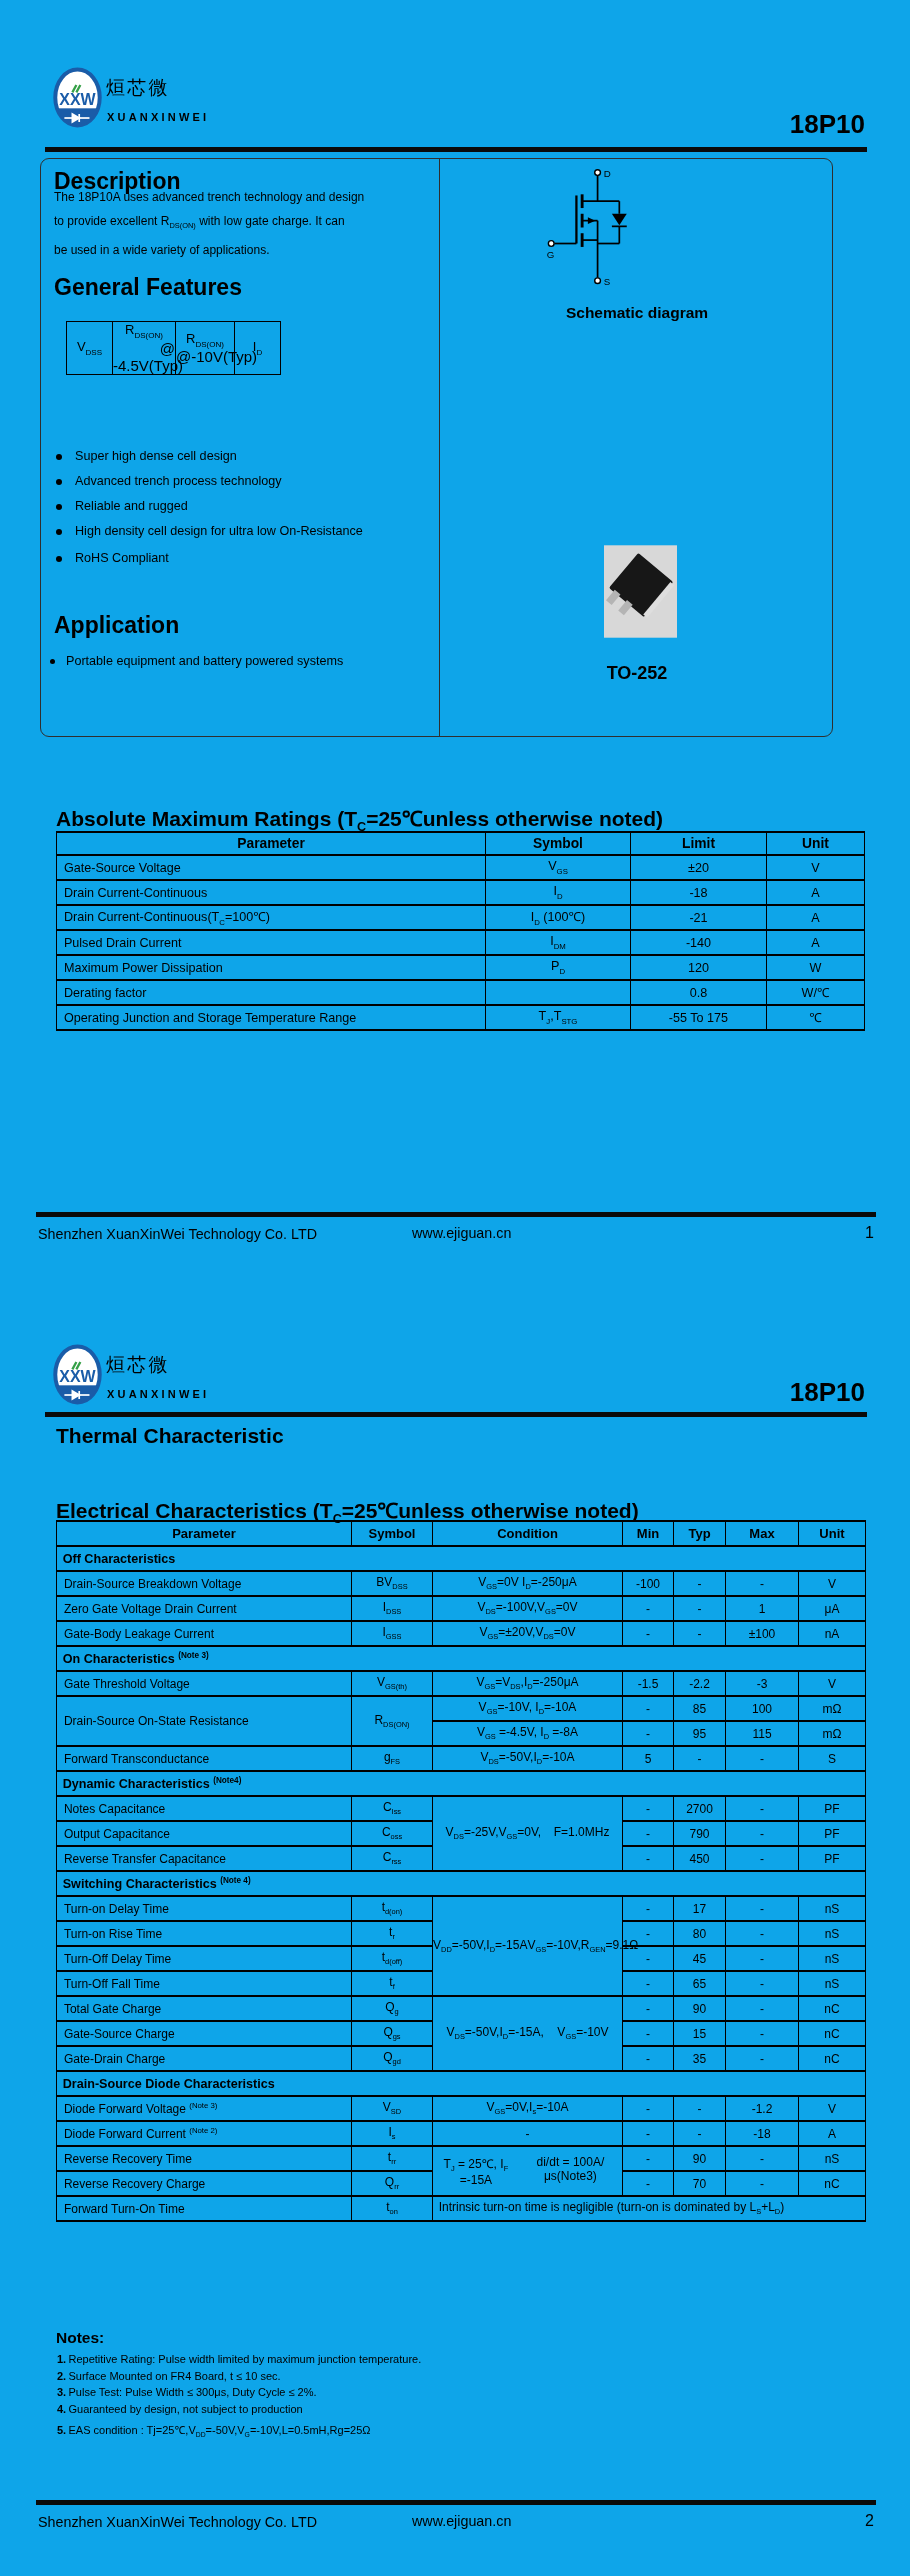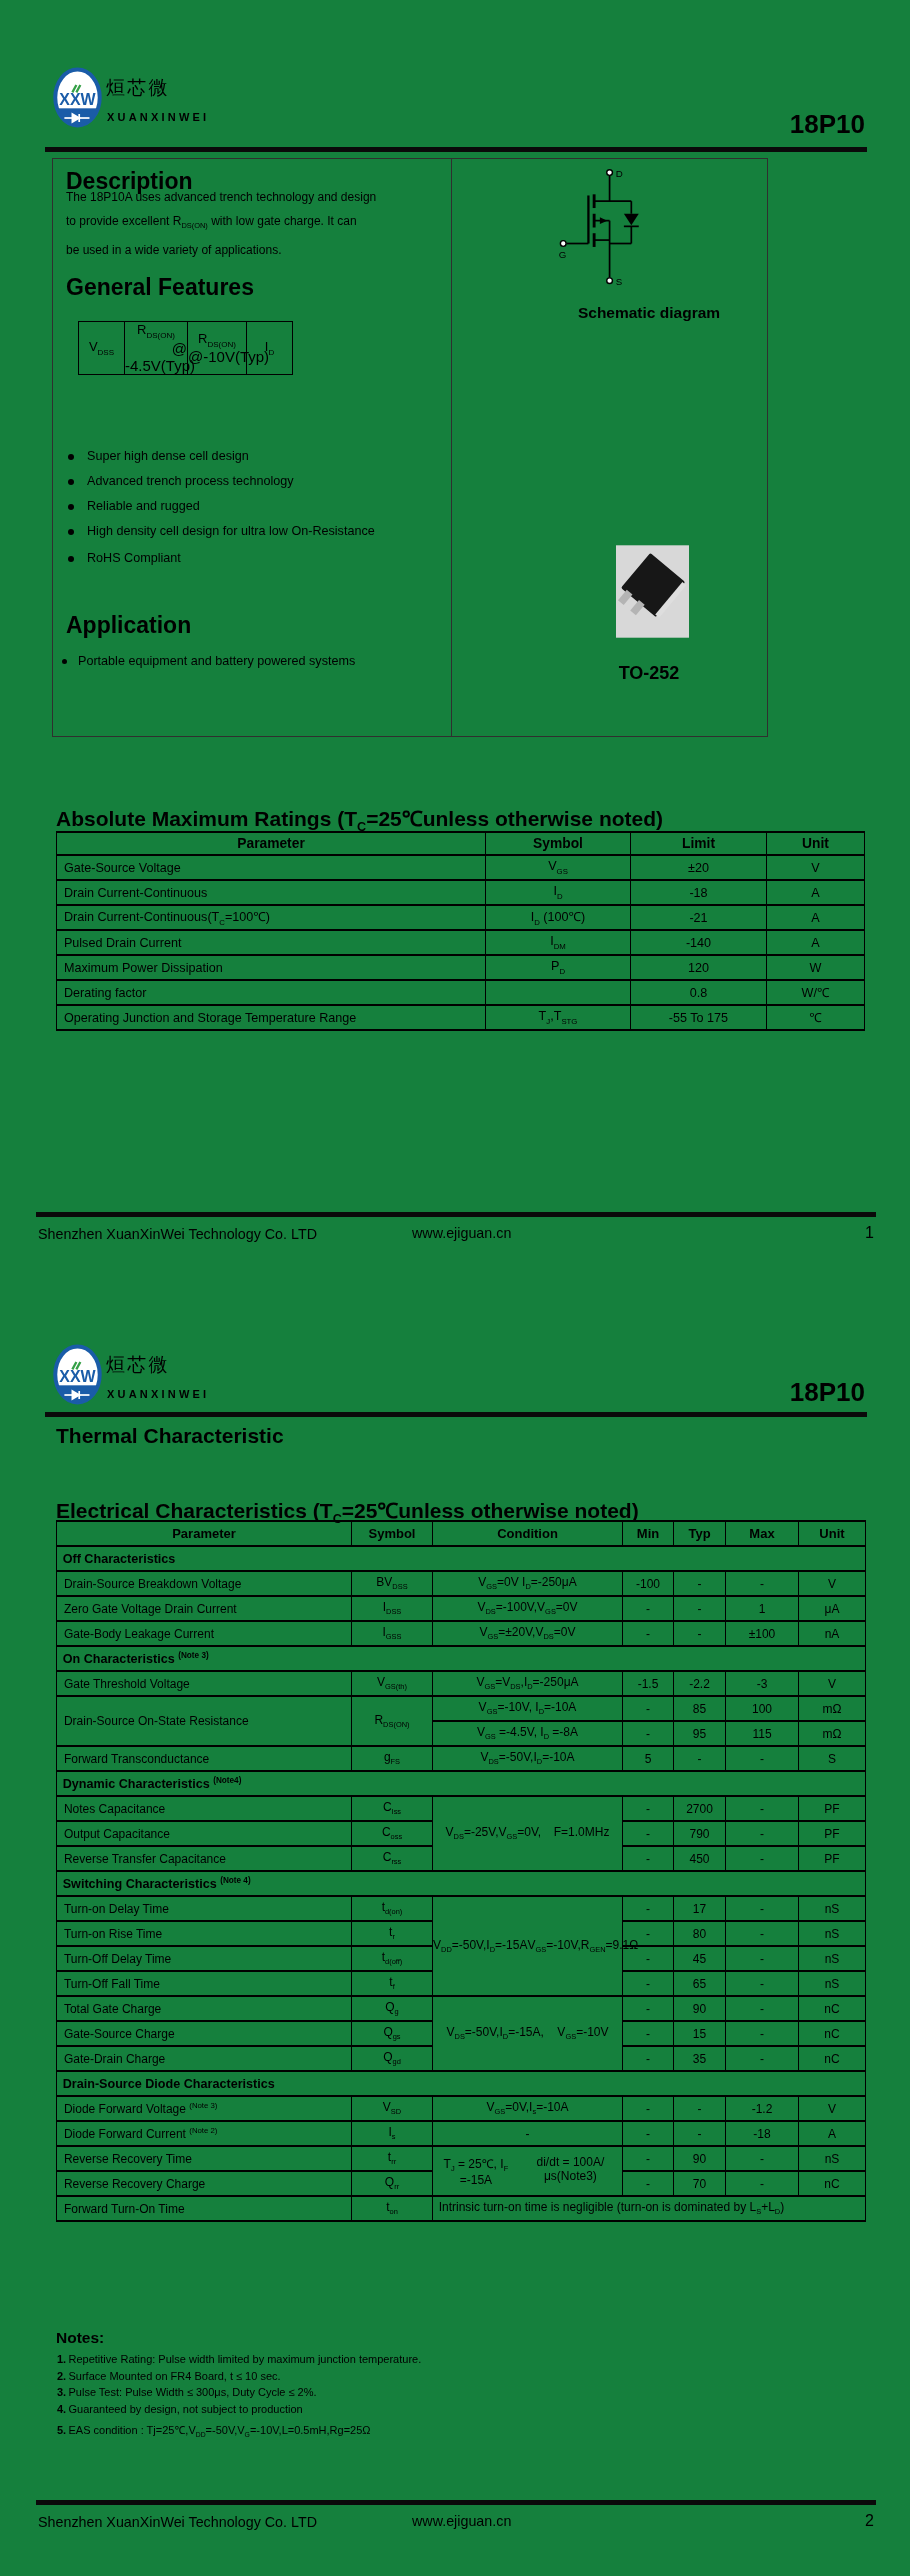--- a/index.html
+++ b/index.html
@@ -1,21 +1,21 @@
 <!DOCTYPE html>
 <html style="font-size:9.2px"><head>
 <meta charset="utf-8">
 <style>
   * { margin:0; padding:0; box-sizing:border-box; }
   html,body { background:#fff; }
   body {
     width:910px; height:2576px; position:relative;
     font-family:"Liberation Sans", sans-serif; color:#000;
   }
-  .page { position:absolute; left:0; width:910px; height:1288px; background:#15803d; overflow:hidden; }
+  .page { position:absolute; left:0; width:910px; height:1288px; background:#0ea5e9; overflow:hidden; }
   #page1 { top:0; } #page2 { top:1288px; }
   .abs { position:absolute; }
 
   
   .logo-cn { font-size:19px; font-weight:normal; letter-spacing:2.3px; }
   .logo-en { font-size:11px; font-weight:bold; letter-spacing:3.2px; margin-top:1.1px; }
   .part-number { font-size:26px; font-weight:bold; text-align:right; }
   .rule { background:#0a0a0a; }
 
   
@@ -90,21 +90,21 @@
         <line x1="46" y1="82" x2="46" y2="96"></line>
           <line x1="46" y1="89" x2="64" y2="89"></line>
       </g>
     </svg>
   </div>
   <div class="abs logo-cn" style="left:106px; top:75px;">烜芯微</div>
   <div class="abs logo-en" style="left:107px; top:110px;">XUANXINWEI</div>
   <div class="abs part-number" style="right:45px; top:109px;">18P10</div>
   <div class="abs rule" style="left:45px; top:147px; width:822px; height:5.2px;"></div>
 
-  <div class="abs content-box" style="left:52px; top:158px; width:716px; height:579px;">
+  <div class="abs content-box" style="left:40px; top:158px; width:793px; height:579px;border-radius:9px;">
     <div class="col-divider"></div>
 
     <div class="abs h-big" style="left:13px; top:9.2px;">Description</div>
     <div class="abs desc-text" style="left:13px; top:26px;">The 18P10A uses advanced trench technology and design
 to provide excellent R<sub>DS(ON)</sub> with low gate charge. It can
 be used in a wide variety of applications.</div>
 
     <div class="abs h-big" style="left:13px; top:115px;">General Features</div>
 
     <table class="gf-table abs" style="left:25px; top:162px;">

